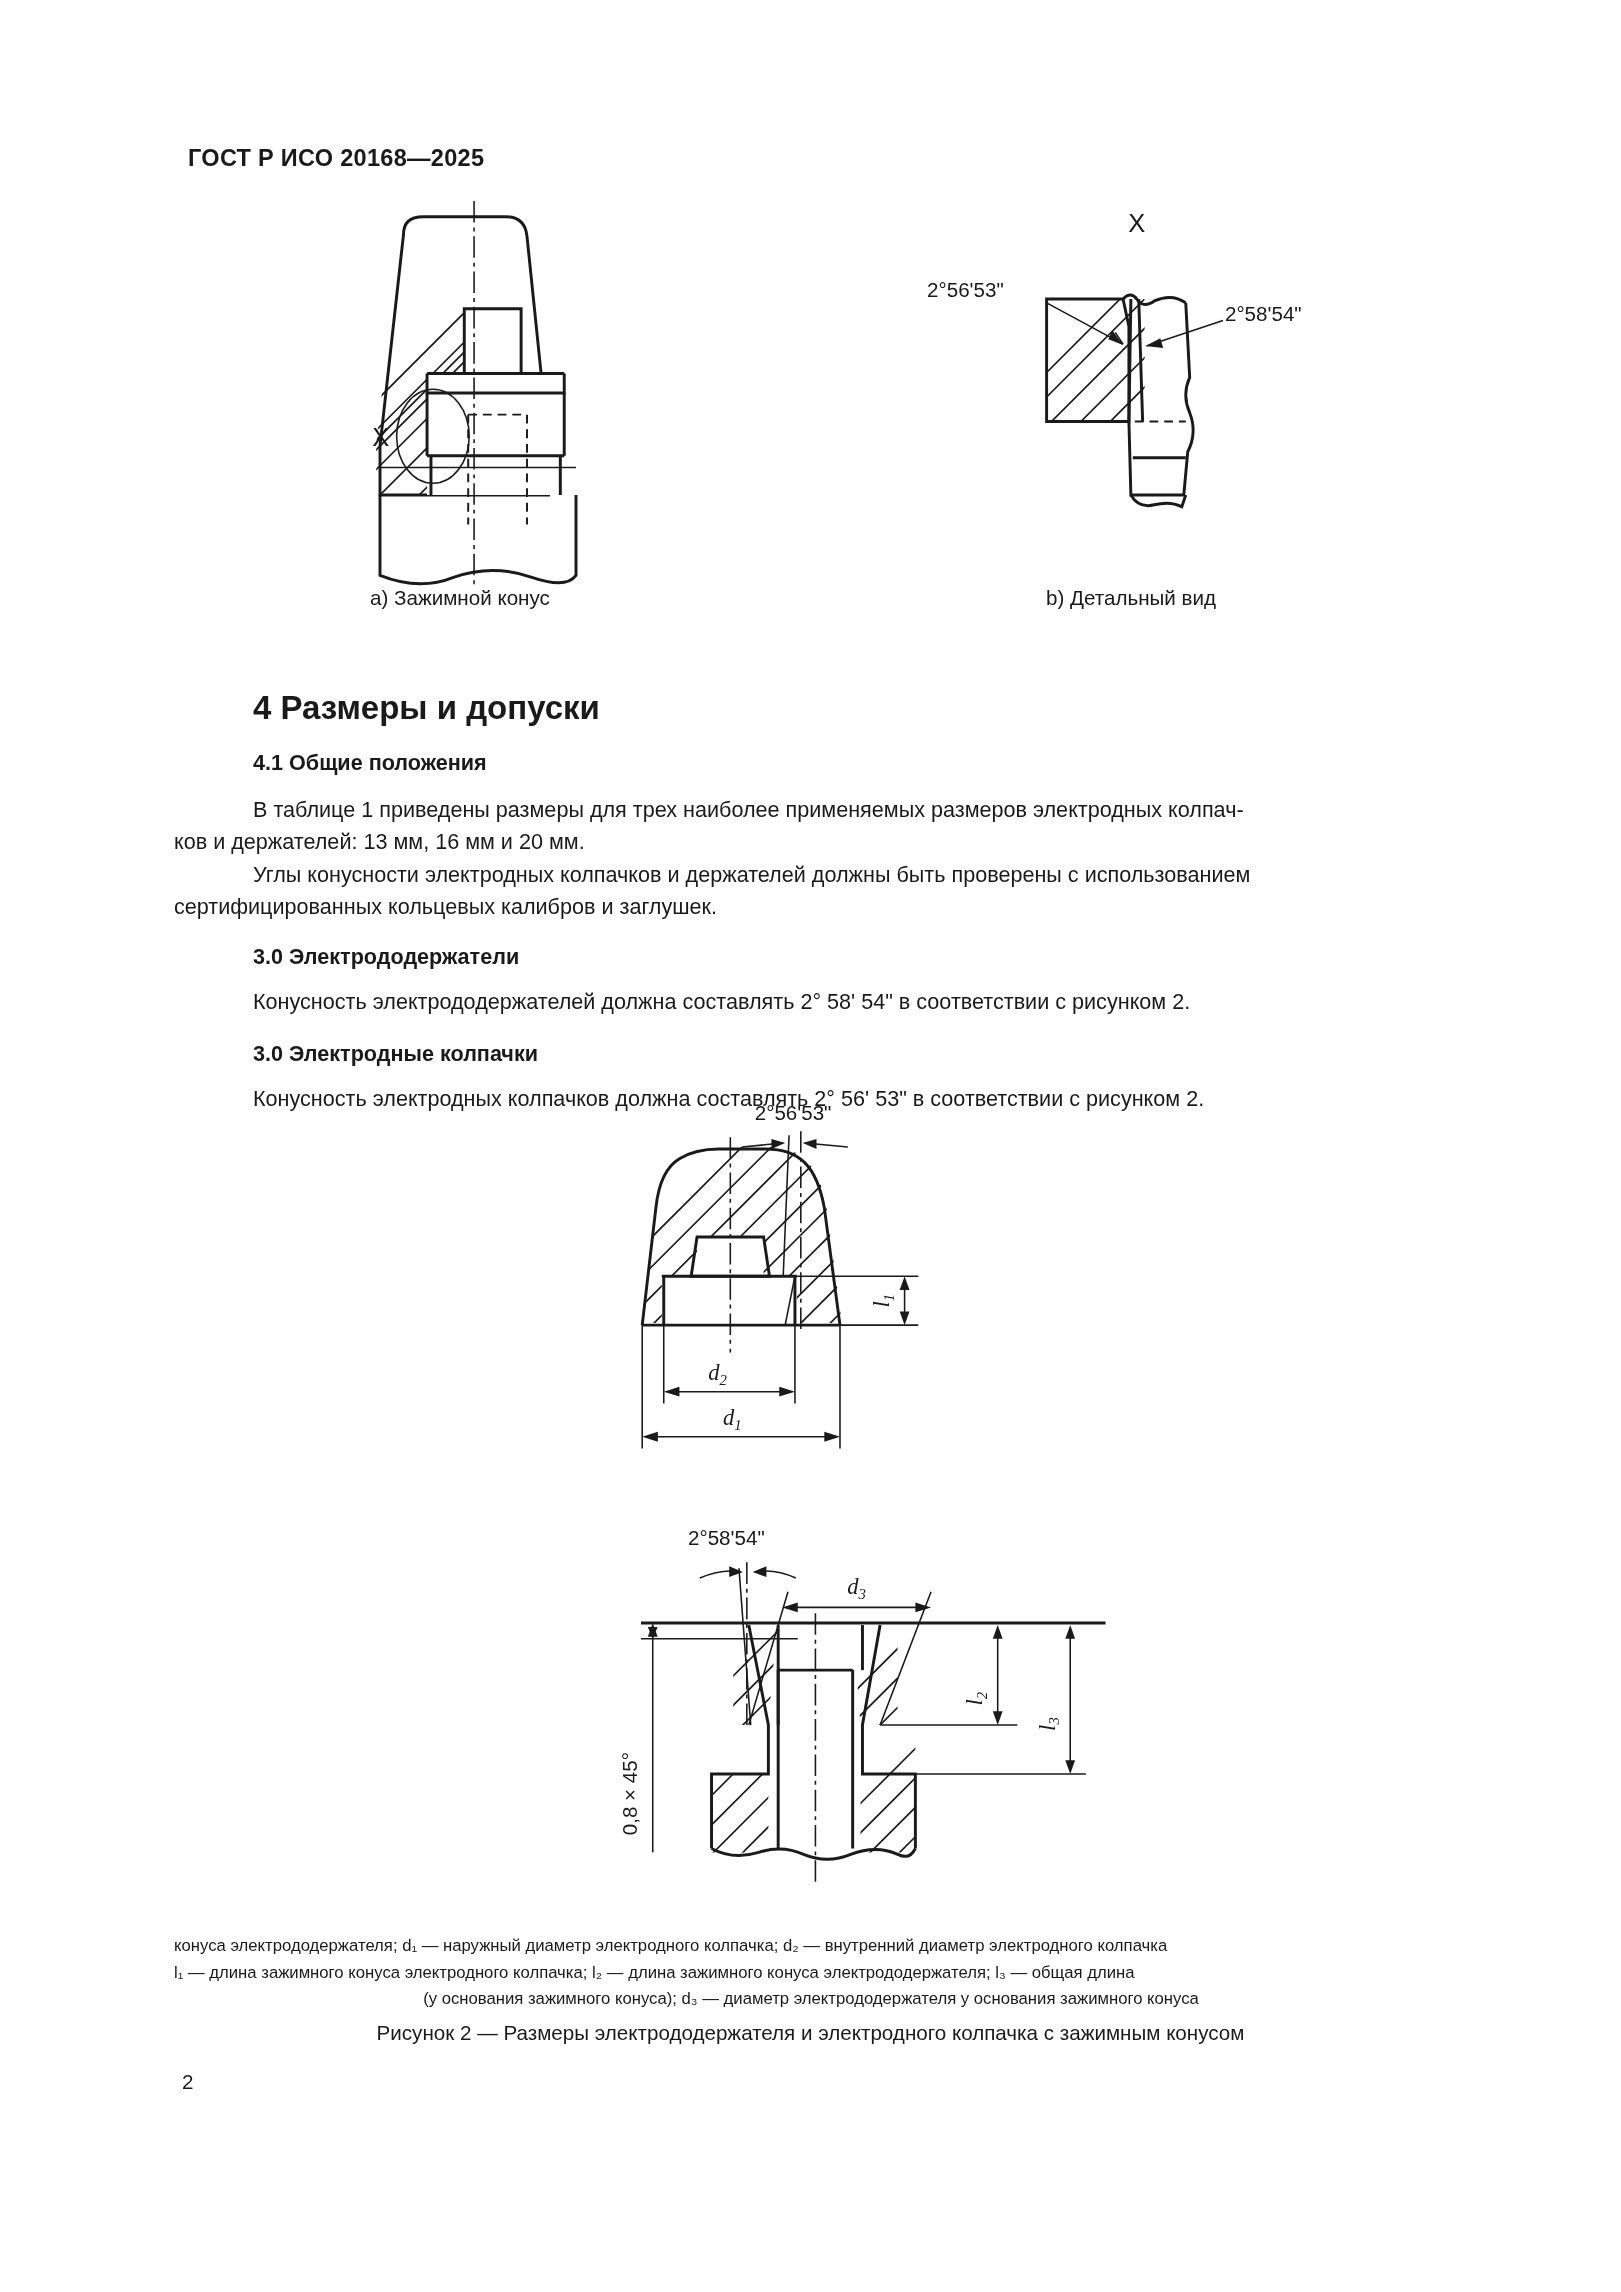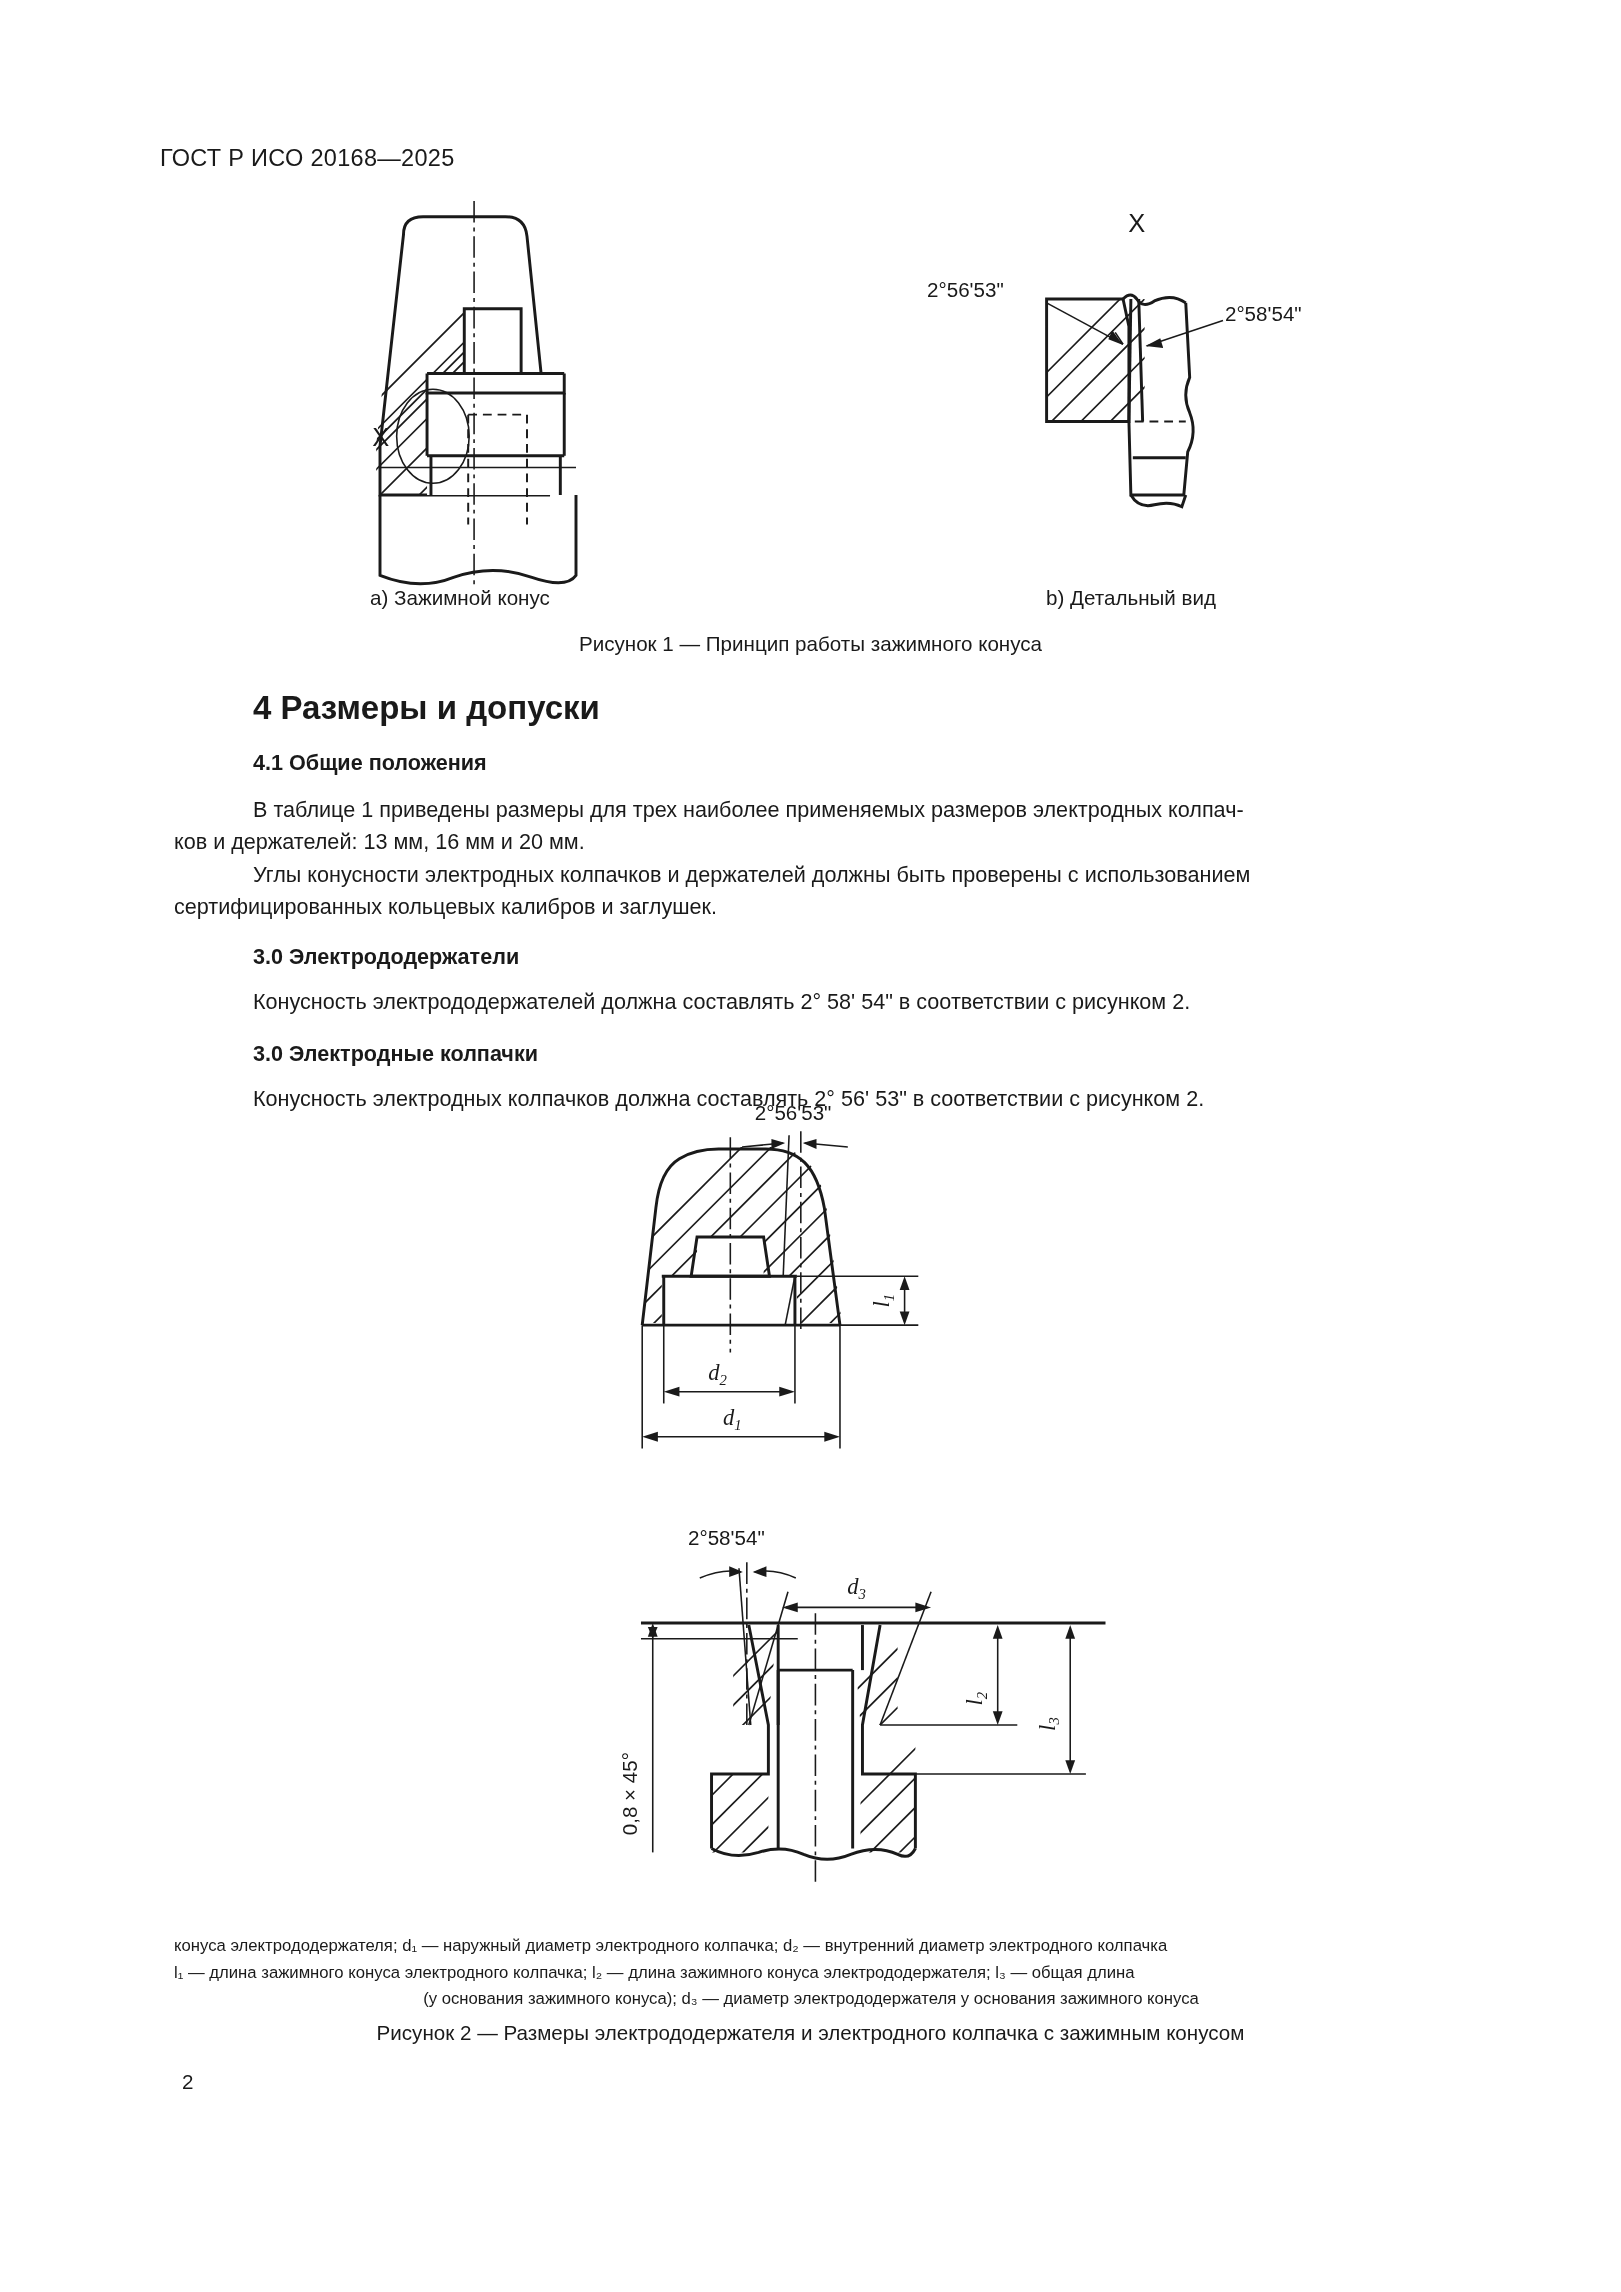--- a/index.html
+++ b/index.html
@@ -15,24 +15,24 @@
     position: relative;
     width: 1621px;
     height: 2293px;
     background: #ffffff;
     overflow: hidden;
   }
 
   
   .doc-header {
     position: absolute;
-    left: 160px;
+    left: 188px;
     top: 145px;
     font-size: 23.5px;
-    font-weight: normal;
+    font-weight: bold;
     letter-spacing: 0.3px;
     white-space: nowrap;
   }
 
   
   .fig1-wrap {
     position: absolute;
     left: 174px;
     top: 201px;
     width: 1274px;
@@ -257,21 +257,20 @@
         <path class="ln" d="M272,104 L276,180 Q268,198 276,216 Q284,236 274,256 L270,300 L216,300 L214,225"></path>
         <path class="ln" d="M216,300 Q224,314 240,310 Q256,306 268,312 L272,300"></path>
         <path class="ln" d="M218,262 L272,262"></path>
 
         <path class="dash" d="M130,225 L272,225"></path>
       </svg>
     </div>
     <div class="subcap subcap-b">b)  Детальный вид</div>
   </div>
 
-  <div class="fig-caption fig1-caption">Рисунок 1 — Принцип работы зажимного конуса</div>
 
   <div class="h2" style="top: 689px;">4  Размеры и допуски</div>
 
   <div class="h3" style="top: 750px;">4.1  Общие положения</div>
 
   <div class="para-line ind" style="top: 797px;">В таблице 1 приведены размеры для трех наиболее применяемых размеров электродных колпач-</div>
   <div class="para-line" style="top: 829px;">ков и держателей: 13 мм, 16 мм и 20 мм.</div>
   <div class="para-line ind" style="top: 862px;">Углы конусности электродных колпачков и держателей должны быть проверены с использованием</div>
   <div class="para-line" style="top: 894px;">сертифицированных кольцевых калибров и заглушек.</div>
 

